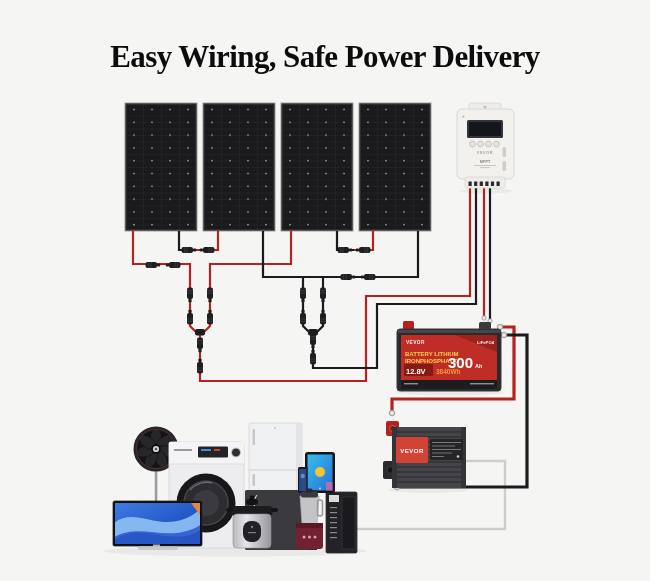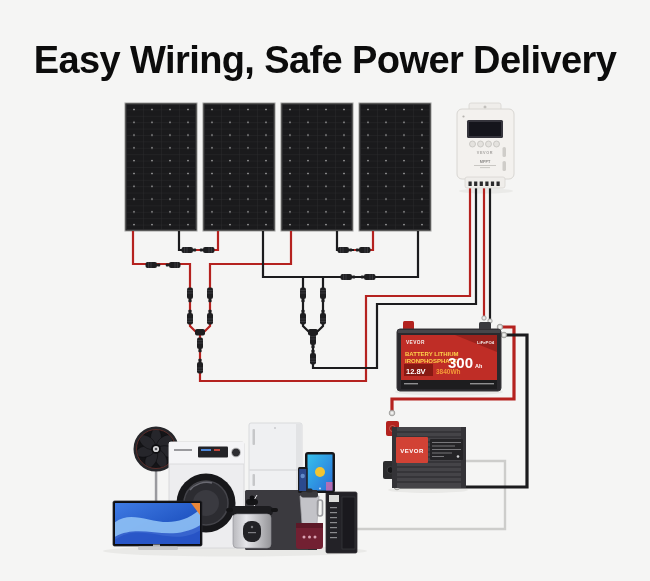--- a/index.html
+++ b/index.html
@@ -1,18 +1,18 @@
 <!DOCTYPE html>
 <html><head>
 <meta charset="utf-8">
 <style>
   html,body{margin:0;padding:0;background:#f5f5f4;}
   .stage{position:relative;width:650px;height:581px;background:#f5f5f4;overflow:hidden;}
   .headline{position:absolute;top:41px;left:0;right:0;margin:0;text-align:center;
-    font-family:Liberation Sans, sans-serif;font-weight:800;font-size:38px;line-height:1;
+    font-family:Liberation Serif, serif;font-weight:800;font-size:31px;line-height:1;
     letter-spacing:-0.6px;color:#0c0c0c;}
   svg.diagram{position:absolute;left:0;top:0;width:650px;height:581px;}
   svg text{font-family:"Liberation Sans",sans-serif;}
 </style>
 </head>
 <body>
 
 <div class="stage">
   <h1 class="headline">Easy Wiring, Safe Power Delivery</h1>
 

